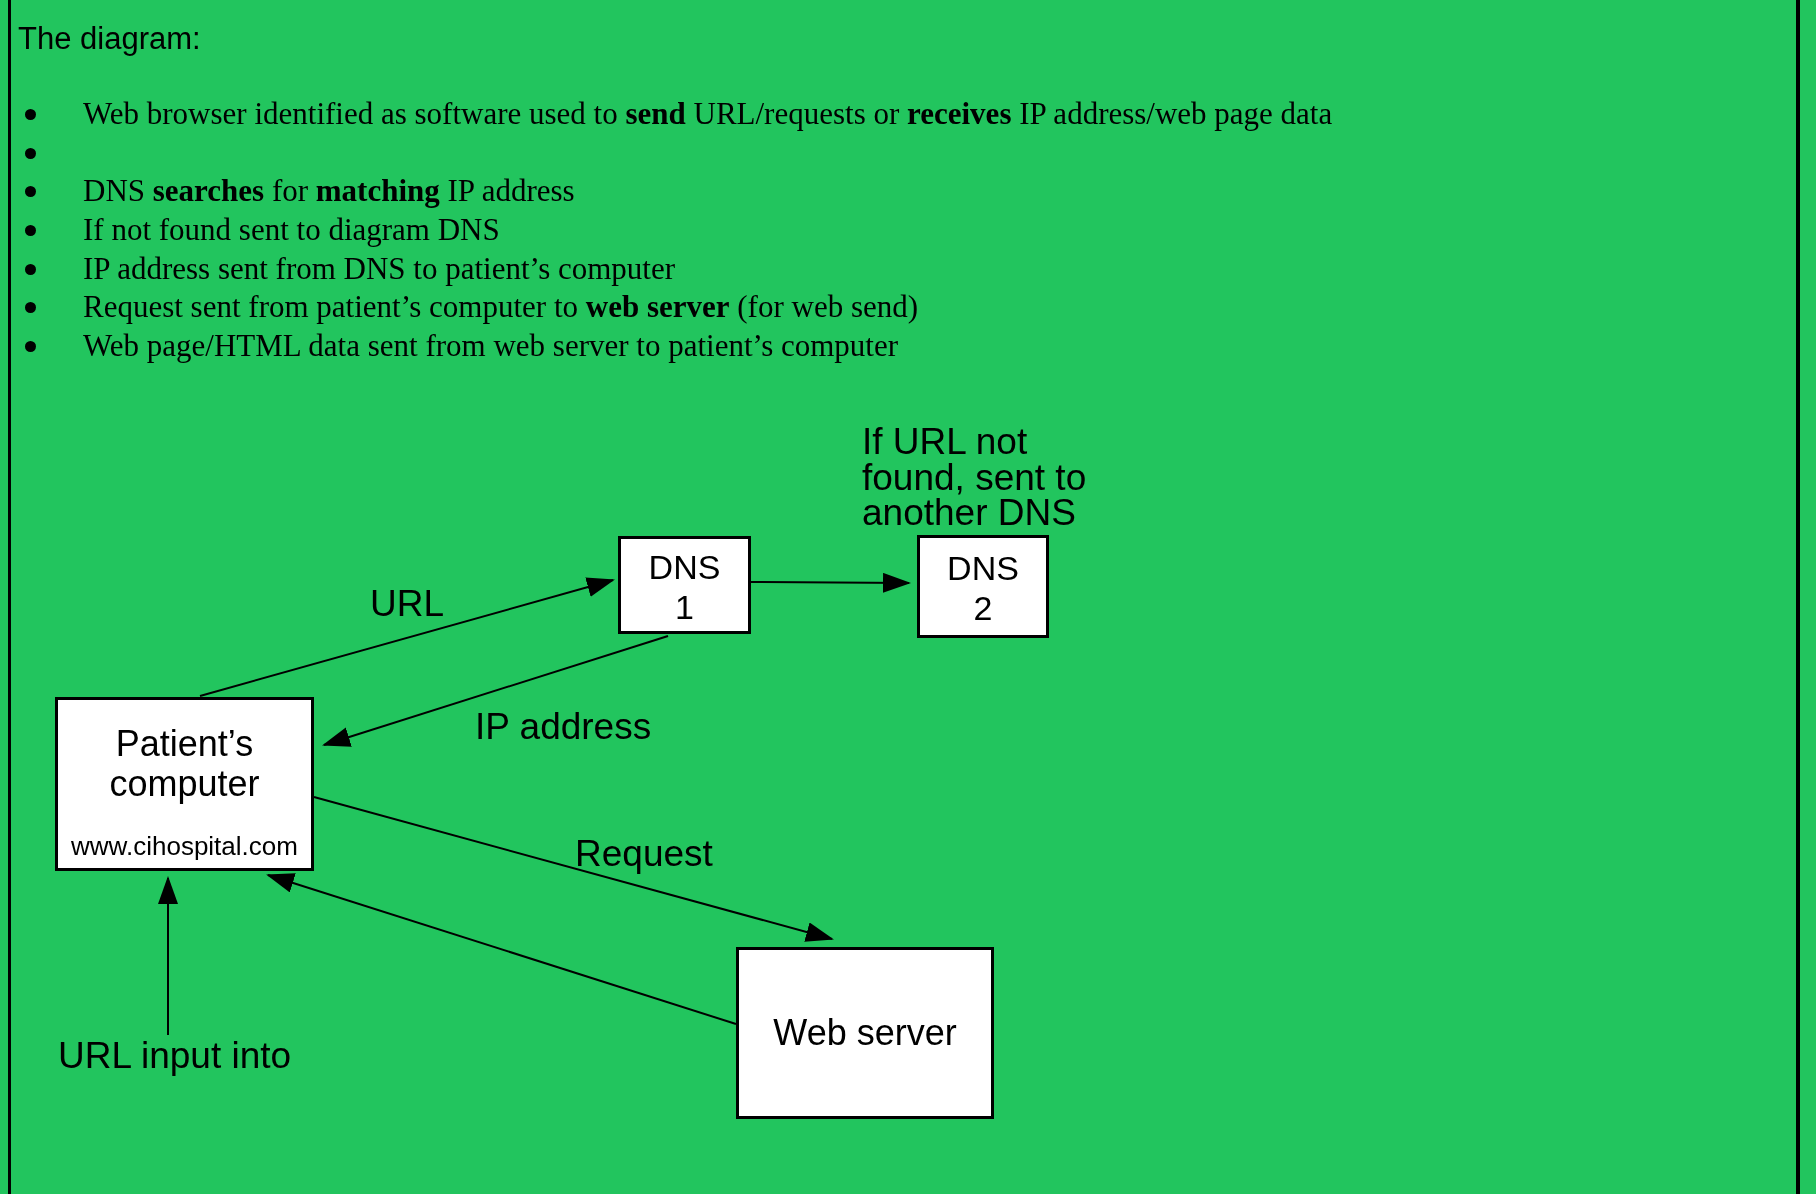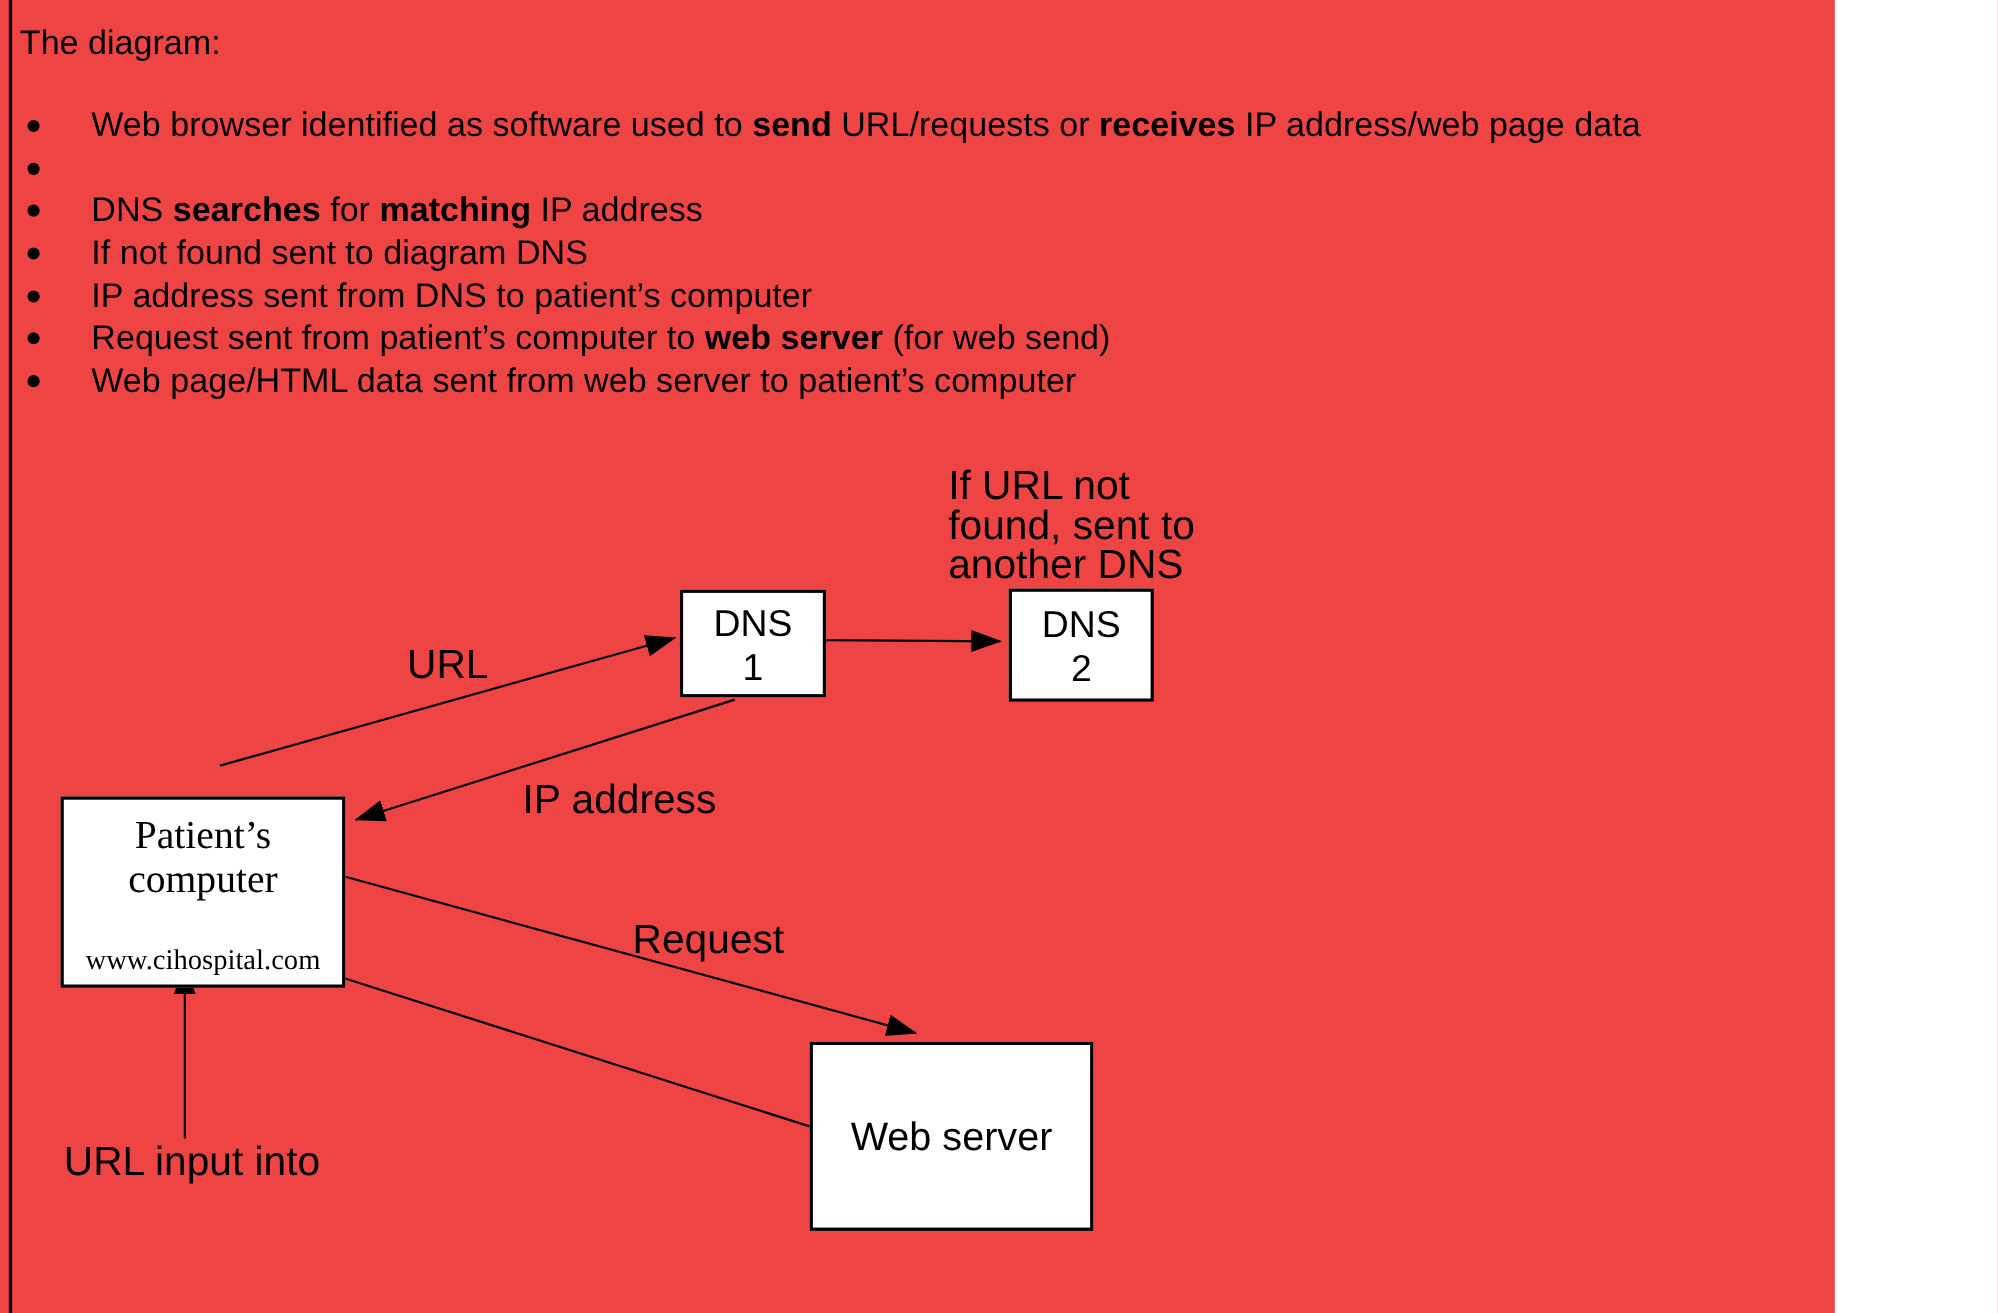--- a/index.html
+++ b/index.html
@@ -1,36 +1,36 @@
 <!DOCTYPE html>
 <html><head>
 <meta charset="utf-8">
 <style>
   html,body{margin:0;padding:0;background:#fff;}
   .canvas{
-    position:relative;width:1668px;height:1194px;background:#ef4444;overflow:hidden;
+    position:relative;width:1816px;height:1194px;background:#22c55e;overflow:hidden;
     font-family:"Liberation Sans","DejaVu Sans",sans-serif;color:#000;
   }
   .edge{position:absolute;top:0;height:1194px;background:#000;}
   .edge-left{left:8px;width:3px;}
   .edge-right{left:1796px;width:4px;}
 
   .title{position:absolute;left:18px;top:20px;font-size:31px;line-height:38px;white-space:nowrap;}
 
   ul.bullets{position:absolute;left:25px;top:95px;margin:0;padding:0;list-style:none;width:1760px;}
   ul.bullets li{position:relative;height:38.66px;padding-left:58px;font-size:31px;line-height:38.66px;white-space:nowrap;}
   .dot{position:absolute;left:0;top:14px;width:11px;height:11px;border-radius:50%;background:#000;}
-  .seg{white-space:pre-wrap;}
+  .seg{white-space:pre-wrap;font-family:Liberation Serif, serif;}
   .b{font-weight:bold;}
 
   .wires{position:absolute;left:0;top:0;pointer-events:none;}
   .wires line{stroke:#000;stroke-width:2;}
 
   .box{position:absolute;border:3px solid #000;background:#fff;box-sizing:border-box;text-align:center;font-size:36px;line-height:40px;}
-  .box-patient{left:55px;top:724px;width:259px;height:174px;padding-top:12px;font-family:Liberation Serif, serif;}
+  .box-patient{left:55px;top:697px;width:259px;height:174px;padding-top:24px;}
   .patient-url{position:absolute;left:0;bottom:8px;width:100%;font-size:26px;line-height:28px;text-align:center;}
   .box-dns1{left:618px;top:536px;width:133px;height:98px;padding-top:8px;font-size:34px;}
   .box-dns2{left:917px;top:535px;width:132px;height:103px;padding-top:10px;font-size:34px;}
   .box-webserver{left:736px;top:947px;width:258px;height:172px;display:flex;align-items:center;justify-content:center;}
 
   .lbl{position:absolute;font-size:37px;line-height:39px;white-space:nowrap;}
   .lbl-url{left:370px;top:584px;}
   .lbl-ip{left:475px;top:707px;}
   .lbl-request{left:575px;top:834px;}
   .lbl-webpage{left:438px;top:976px;}

